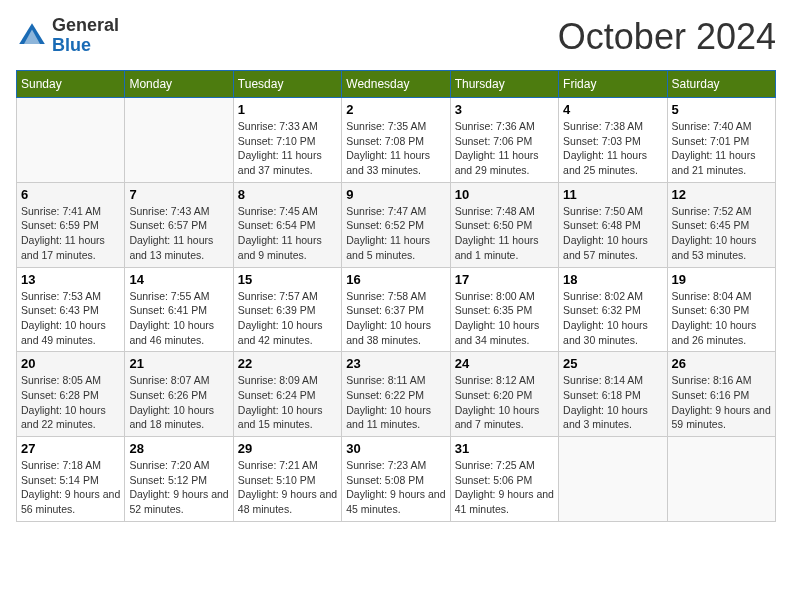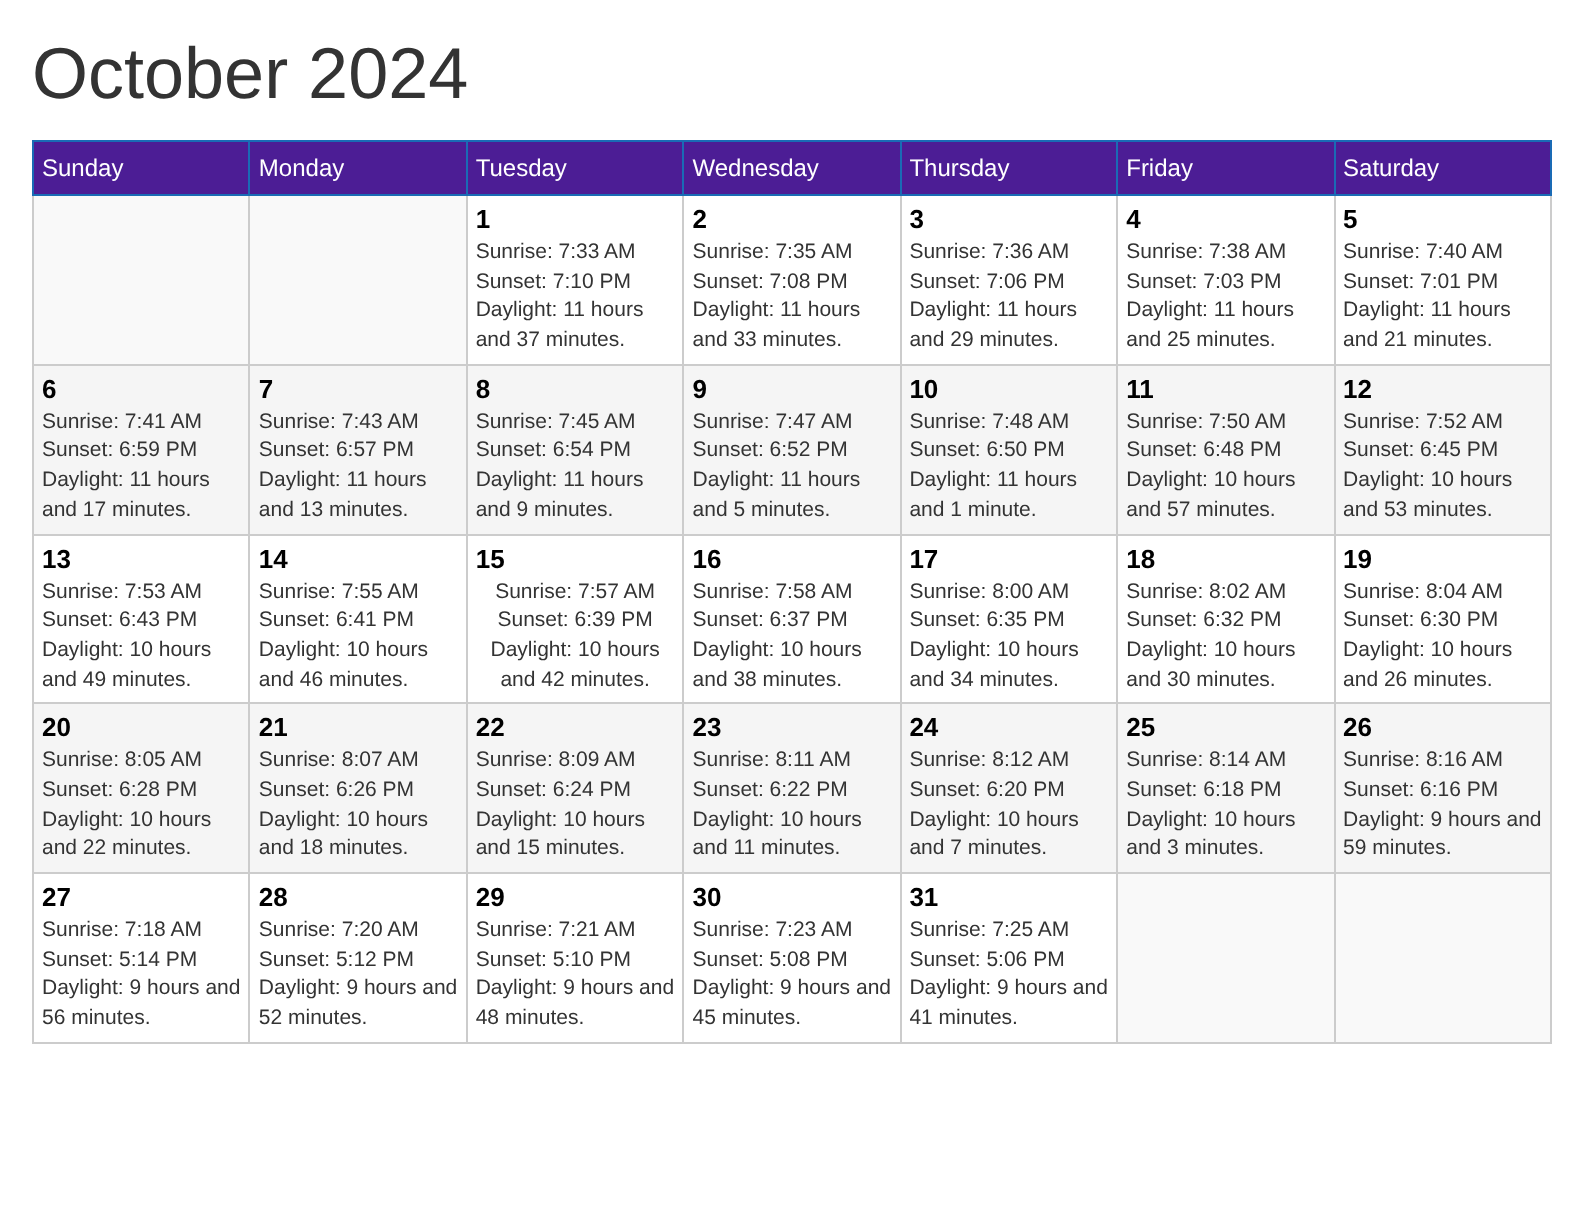--- a/index.html
+++ b/index.html
@@ -74,21 +74,21 @@
       min-height: 80px;
       background: #fff;
     }
     .calendar tr:nth-child(even) td {
       background: #f5f5f5;
     }
     .calendar tr:nth-child(odd) td {
       background: #fff;
     }
     
-    .calendar thead tr th { background: #4c1d95; }
+    .calendar thead tr th { background: #4d7c0f; }
     .day-number {
       font-weight: bold;
       font-size: 13px;
       margin-bottom: 2px;
       display: block;
     }
     .day-info {
       color: #333;
       line-height: 1.4;
       font-size: 10.5px;
@@ -100,20 +100,30 @@
     .row-1 td { background: #fff; }
     .row-2 td { background: #f2f2f2; }
     .row-3 td { background: #fff; }
     .row-4 td { background: #f2f2f2; }
     .row-5 td { background: #fff; margin-left: 16px; }
   </style>
 </head>
 <body>
 
 <div class="header">
+  <div class="logo">
+    <svg class="logo-icon" viewBox="0 0 40 40">
+      <polygon points="20,4 36,30 4,30" fill="#1a6bb5"></polygon>
+      <polygon points="20,12 30,30 10,30" fill="#fff" opacity="0.5"></polygon>
+    </svg>
+    <div class="logo-text">
+      <span class="logo-general">General</span>
+      <span class="logo-blue">Blue</span>
+    </div>
+  </div>
   <div class="title-block">
     <div class="month-title">October 2024</div>
   </div>
 </div>
 
 <table class="calendar">
   <thead>
     <tr>
     <th>Sunday</th>
         <th>Monday</th>
@@ -211,21 +221,21 @@
 Daylight: 10 hours and 49 minutes.</div>
         </td>
         <td>
           <span class="day-number">14</span>
           <div class="day-info" style="white-space: pre-line;">Sunrise: 7:55 AM
 Sunset: 6:41 PM
 Daylight: 10 hours and 46 minutes.</div>
         </td>
         <td>
           <span class="day-number">15</span>
-          <div class="day-info" style="white-space: pre-line; text-align: center;">Sunrise: 7:57 AM
+          <div class="day-info" style="white-space: pre-line;">Sunrise: 7:57 AM
 Sunset: 6:39 PM
 Daylight: 10 hours and 42 minutes.</div>
         </td>
         <td>
           <span class="day-number">16</span>
           <div class="day-info" style="white-space: pre-line;">Sunrise: 7:58 AM
 Sunset: 6:37 PM
 Daylight: 10 hours and 38 minutes.</div>
         </td>
         <td>

